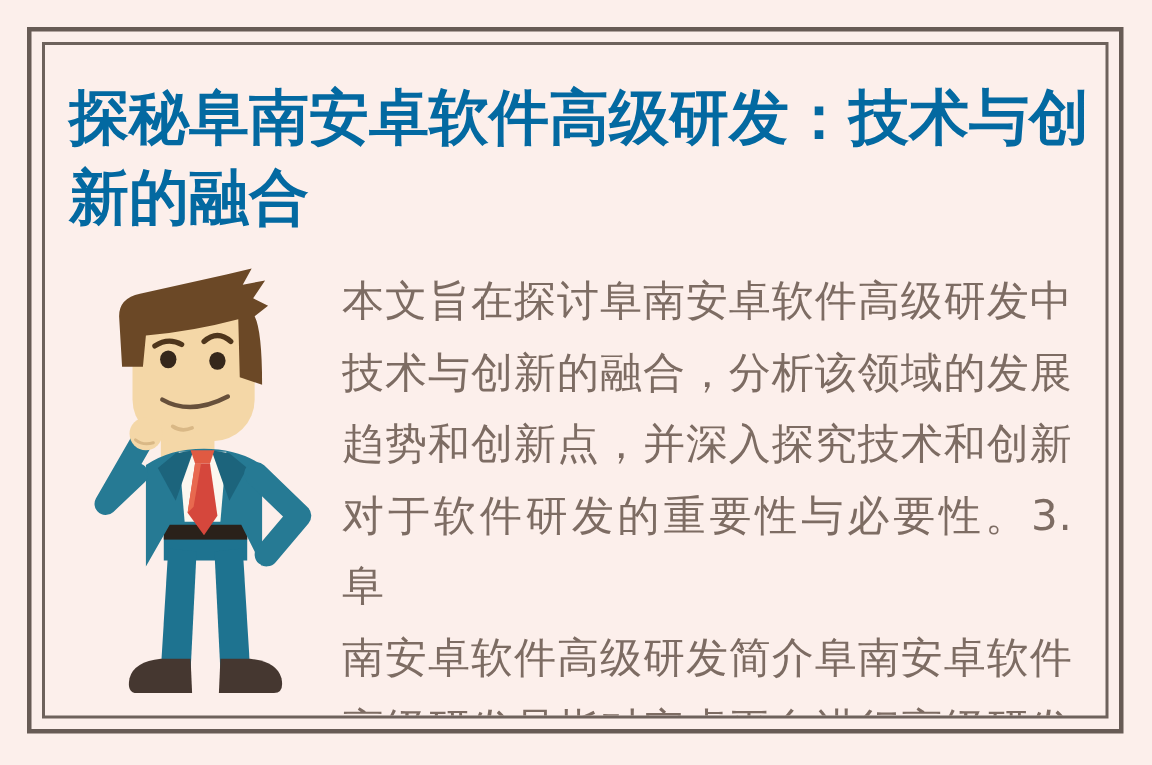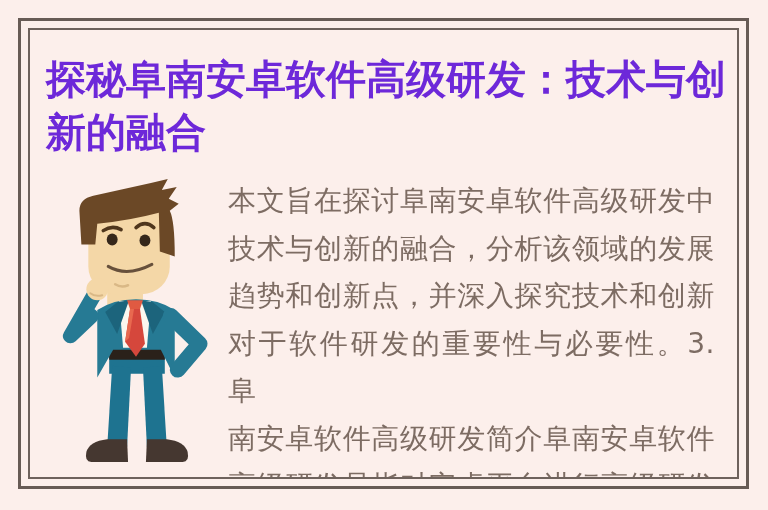--- a/index.html
+++ b/index.html
@@ -22,21 +22,21 @@
     border: 2px solid #6e625c;
     overflow: hidden;
   }
 
   .title {
     margin: 22px 4px 0 16px;
     font-family: "DejaVu Serif", serif;
     font-weight: bold;
     font-size: 40px;
     line-height: 53px;
-    color: #6d28d9;
+    color: #0369a1;
     letter-spacing: 0px;
     white-space: pre-line;
   }
 
   .content { display: flex; margin-top: 19px; }
 
   .figure { flex: none; width: 162px; margin-left: 26px; }
   .figure svg { display: block; width: 162px; height: 288px; }
 
   .body-text {

